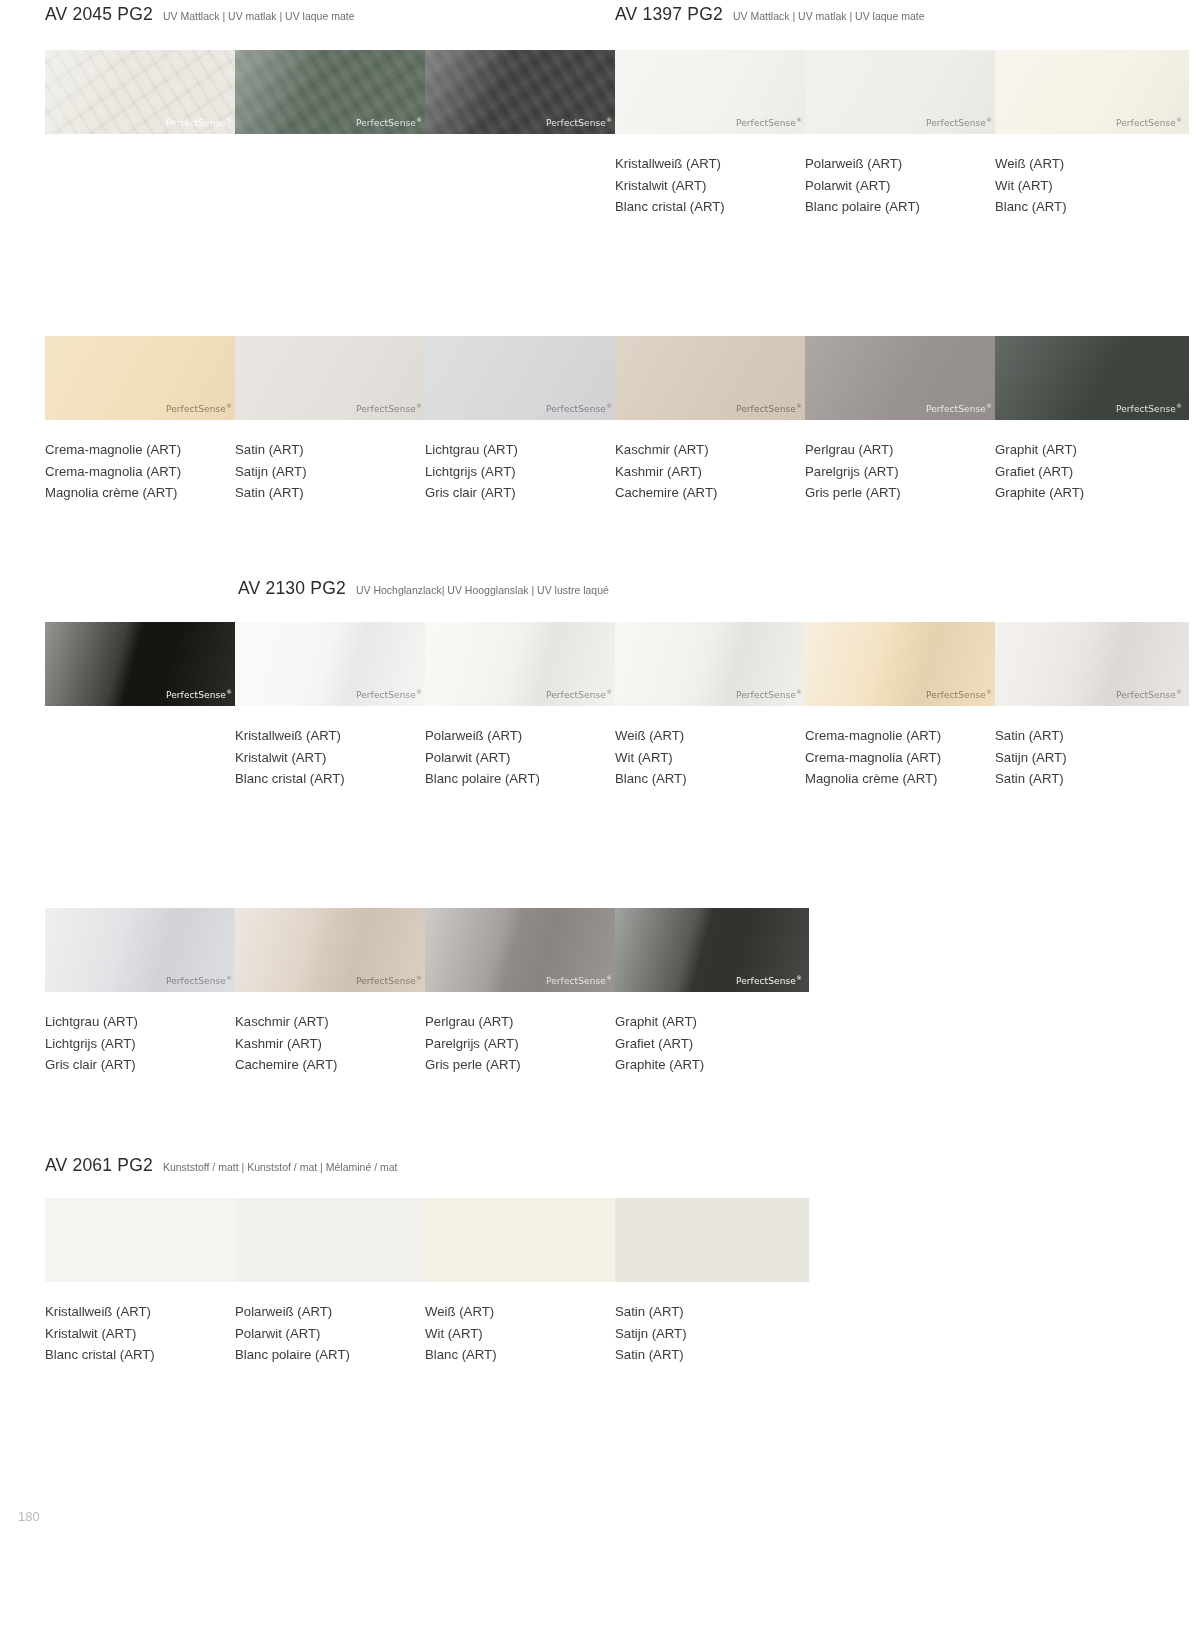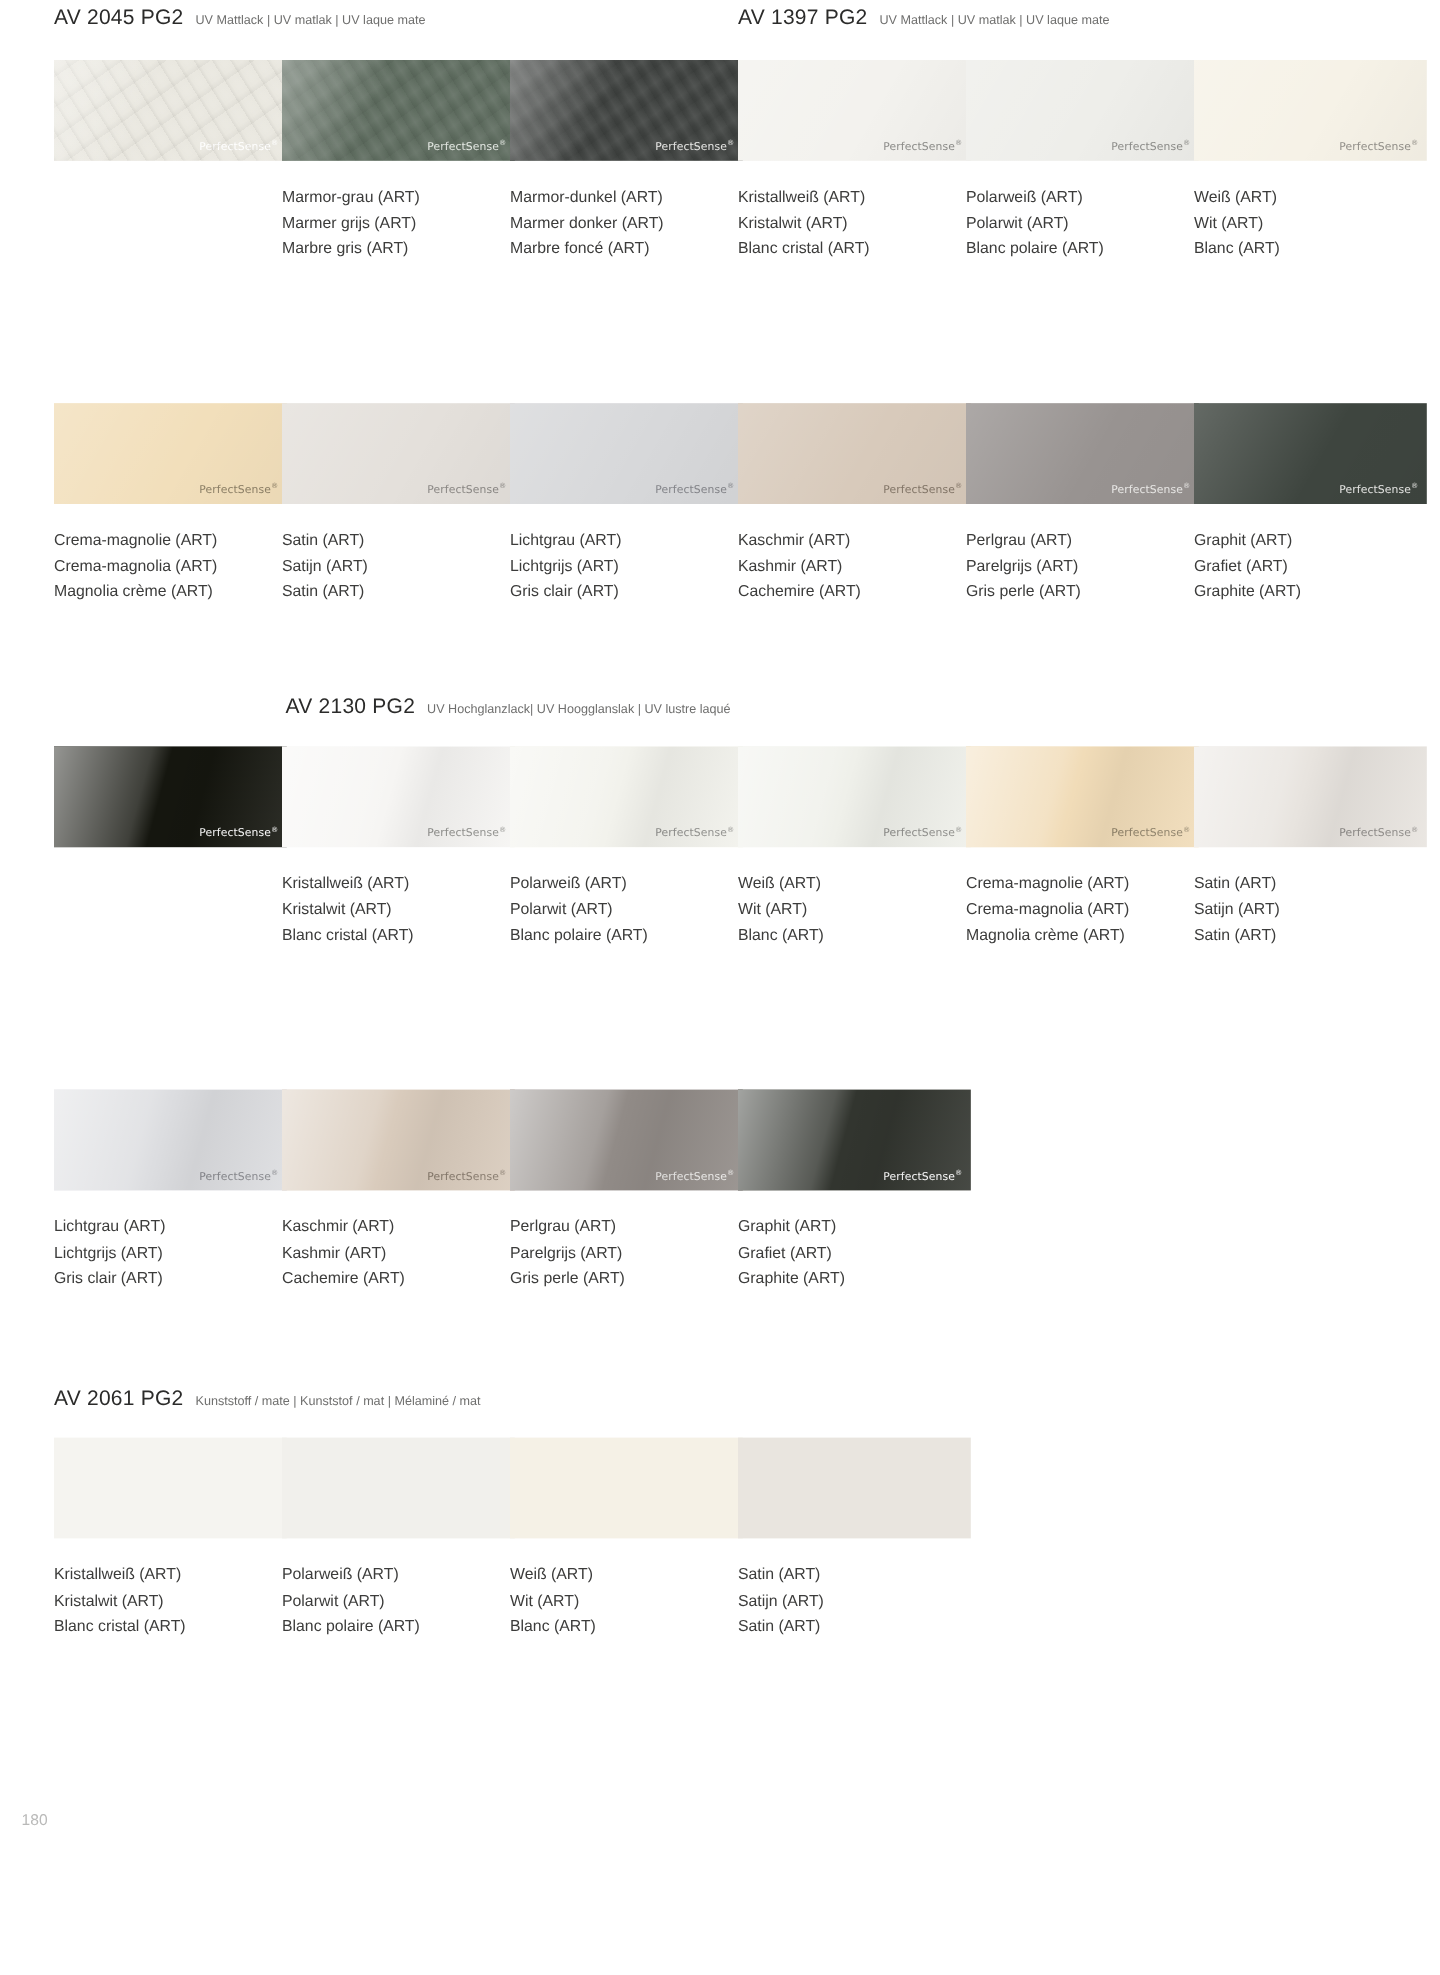--- a/index.html
+++ b/index.html
@@ -86,47 +86,37 @@
     <span class="sec-sub">UV Mattlack |  UV matlak | UV laque mate</span>
   </div>
 
   <div class="sec-head" style="left:238px;top:578px;">
     <span class="sec-code">AV 2130 PG2</span>
     <span class="sec-sub">UV Hochglanzlack| UV Hoogglanslak | UV lustre laqué</span>
   </div>
 
   <div class="sec-head" style="left:45px;top:1155px;">
     <span class="sec-code">AV 2061 PG2</span>
-    <span class="sec-sub">Kunststoff / mate | Kunststof / mat | Mélaminé / mat</span>
+    <span class="sec-sub">Kunststoff / matt | Kunststof / mat | Mélaminé / mat</span>
   </div>
 
   <div class="row" id="row-r1" style="top:50px;">
       <div class="cell" style="left: 45px;">
         <div class="sw marble wide" style="background: rgb(233, 231, 223);">
           <div class="ps" style="color: rgb(255, 255, 255);">PerfectSense<sup>®</sup></div>
         </div>
       </div>
       <div class="cell" style="left: 235px;">
         <div class="sw marble wide" style="background: rgb(93, 107, 94);">
           <div class="ps" style="color: rgb(228, 232, 227);">PerfectSense<sup>®</sup></div>
         </div>
-        <div class="names">
-          <div>Marmor-grau (ART)</div>
-          <div>Marmer grijs (ART)</div>
-          <div>Marbre gris (ART)</div>
-        </div>
       </div>
       <div class="cell" style="left: 425px;">
         <div class="sw marble wide" style="background: rgb(62, 65, 63);">
           <div class="ps" style="color: rgb(232, 232, 230);">PerfectSense<sup>®</sup></div>
-        </div>
-        <div class="names">
-          <div>Marmor-dunkel (ART)</div>
-          <div>Marmer donker (ART)</div>
-          <div>Marbre foncé (ART)</div>
         </div>
       </div>
       <div class="cell" style="left: 615px;">
         <div class="sw matte wide" style="background: rgb(243, 242, 238);">
           <div class="ps" style="color: rgb(141, 141, 138);">PerfectSense<sup>®</sup></div>
         </div>
         <div class="names">
           <div>Kristallweiß (ART)</div>
           <div>Kristalwit (ART)</div>
           <div>Blanc cristal (ART)</div>

